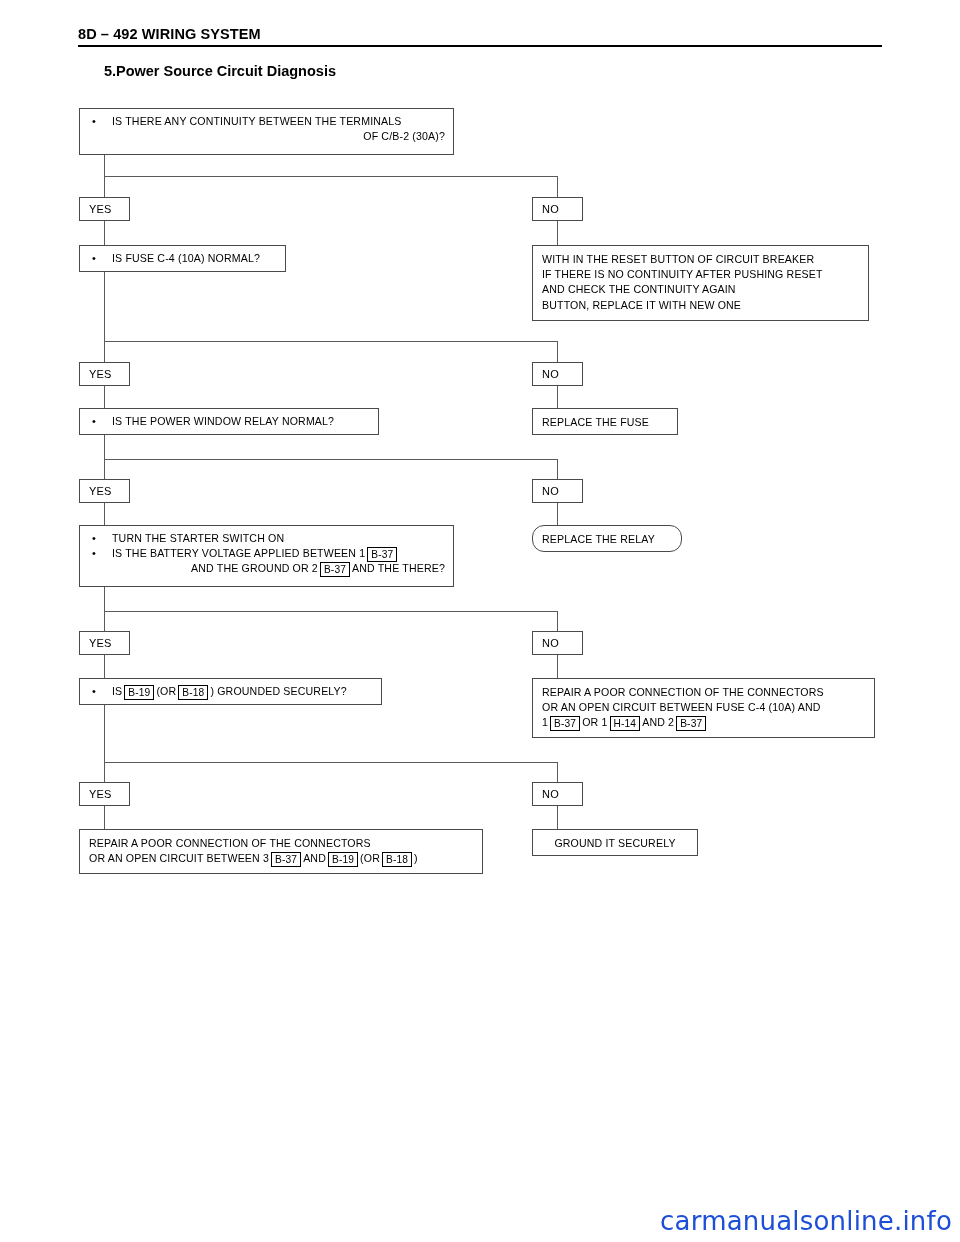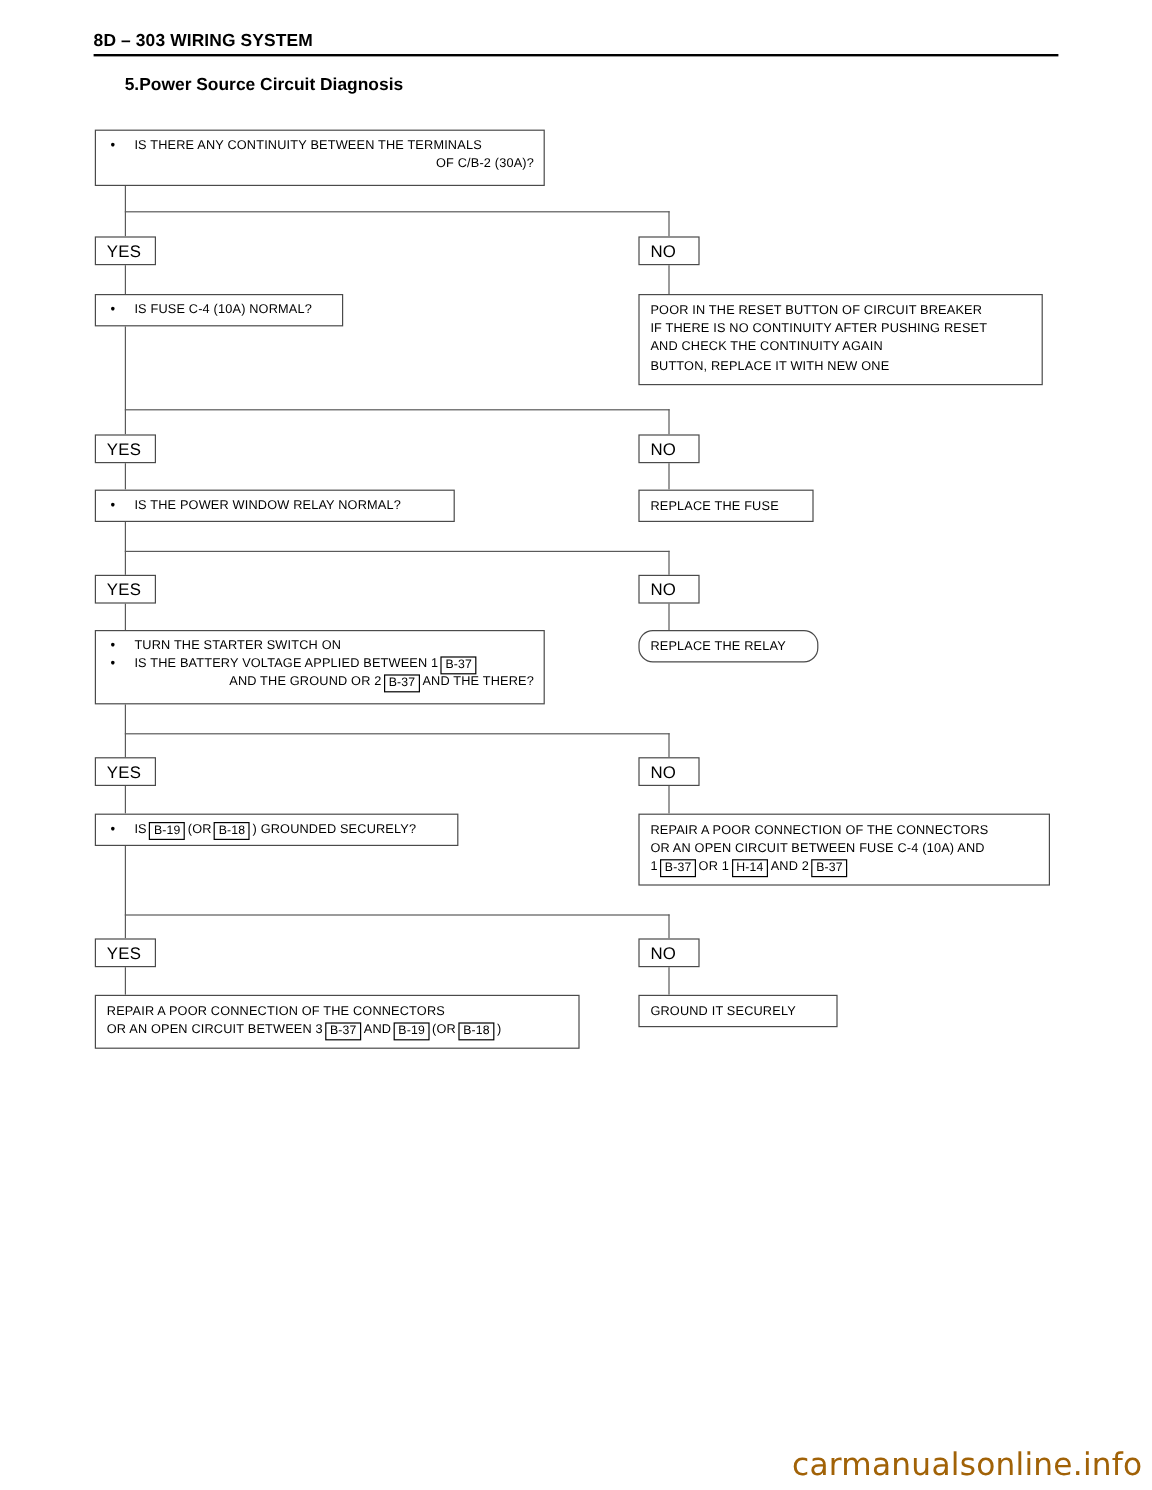--- a/index.html
+++ b/index.html
@@ -96,21 +96,21 @@
     padding-left: 0;
     text-align: right;
   }
 
   
   .chip {
     position: absolute;
     box-sizing: border-box;
     border: 1px solid #4a4a4a;
     background: #ffffff;
-    font-size: 14px;
+    font-size: 11px;
     line-height: 14px;
     height: 24px;
     padding: 4px 9px 0 9px;
     letter-spacing: 0.2px;
   }
 
   
   .conn {
     display: inline-block;
     border: 1px solid #000;
@@ -131,31 +131,31 @@
   }
   .ln.v { width: 1px; }
   .ln.h { height: 1px; }
 
   
   #watermark {
     position: absolute;
     right: 8px;
     bottom: 6px;
     font-size: 26px;
-    color: #a16207;
+    color: #1d4ed8;
     letter-spacing: 0.2px;
     font-family: "DejaVu Sans", sans-serif;
     white-space: nowrap;
   }
 </style>
 </head>
 <body>
 
 <div id="page-header">
-  <div class="hdr-text">8D – 303 WIRING SYSTEM</div>
+  <div class="hdr-text">8D – 492 WIRING SYSTEM</div>
   <div class="hdr-rule"></div>
 </div>
 
 <div id="section-title">
   <span class="num">5.</span><span>Power Source Circuit Diagnosis</span>
 </div>
 
 <div id="flow">
 
   <div class="node" style="left:79px; top:108px; width:375px; height:47px;">
@@ -172,21 +172,21 @@
   <div class="ln h" style="left:104px; top:176px; width:454px;"></div>
   <div class="ln v" style="left:557px; top:176px; height:21px;"></div>
 
   <div class="chip" style="left:79px; top:197px; width:51px;">YES</div>
   <div class="chip" style="left:532px; top:197px; width:51px;">NO</div>
 
   <div class="ln v" style="left:104px; top:221px; height:24px;"></div>
   <div class="ln v" style="left:557px; top:221px; height:24px;"></div>
 
   <div class="node plain" style="left:532px; top:245px; width:337px; height:76px;">
-    <div>POOR IN THE RESET BUTTON OF CIRCUIT BREAKER</div>
+    <div>WITH IN THE RESET BUTTON OF CIRCUIT BREAKER</div>
     <div>IF THERE IS NO CONTINUITY AFTER PUSHING RESET</div>
     <div>AND CHECK THE CONTINUITY AGAIN</div>
     <div>BUTTON, REPLACE IT WITH NEW ONE</div>
   </div>
 
   <div class="node" style="left:79px; top:245px; width:207px; height:27px;">
     <ul class="blist">
       <li>
         <span class="bullet">•</span>
         <span>IS FUSE C-4 (10A) NORMAL?</span>
@@ -278,19 +278,19 @@
   <div class="chip" style="left:532px; top:782px; width:51px;">NO</div>
 
   <div class="ln v" style="left:104px; top:806px; height:23px;"></div>
   <div class="ln v" style="left:557px; top:806px; height:23px;"></div>
 
   <div class="node plain" style="left:79px; top:829px; width:404px; height:45px;">
     <div>REPAIR A POOR CONNECTION OF THE CONNECTORS</div>
     <div><span>OR AN OPEN CIRCUIT BETWEEN 3</span><span class="conn">B-37</span><span>AND</span><span class="conn">B-19</span><span>(OR</span><span class="conn">B-18</span><span>)</span></div>
   </div>
 
-  <div class="node plain" style="left:532px; top:829px; width:166px; height:27px;">
+  <div class="node plain" style="left:532px; top:829px; width:166px; height:27px;text-align:center;">
     <div>GROUND IT SECURELY</div>
   </div>
 
 </div>
 
 <div id="watermark">carmanualsonline.info</div>
 
 </body></html>

